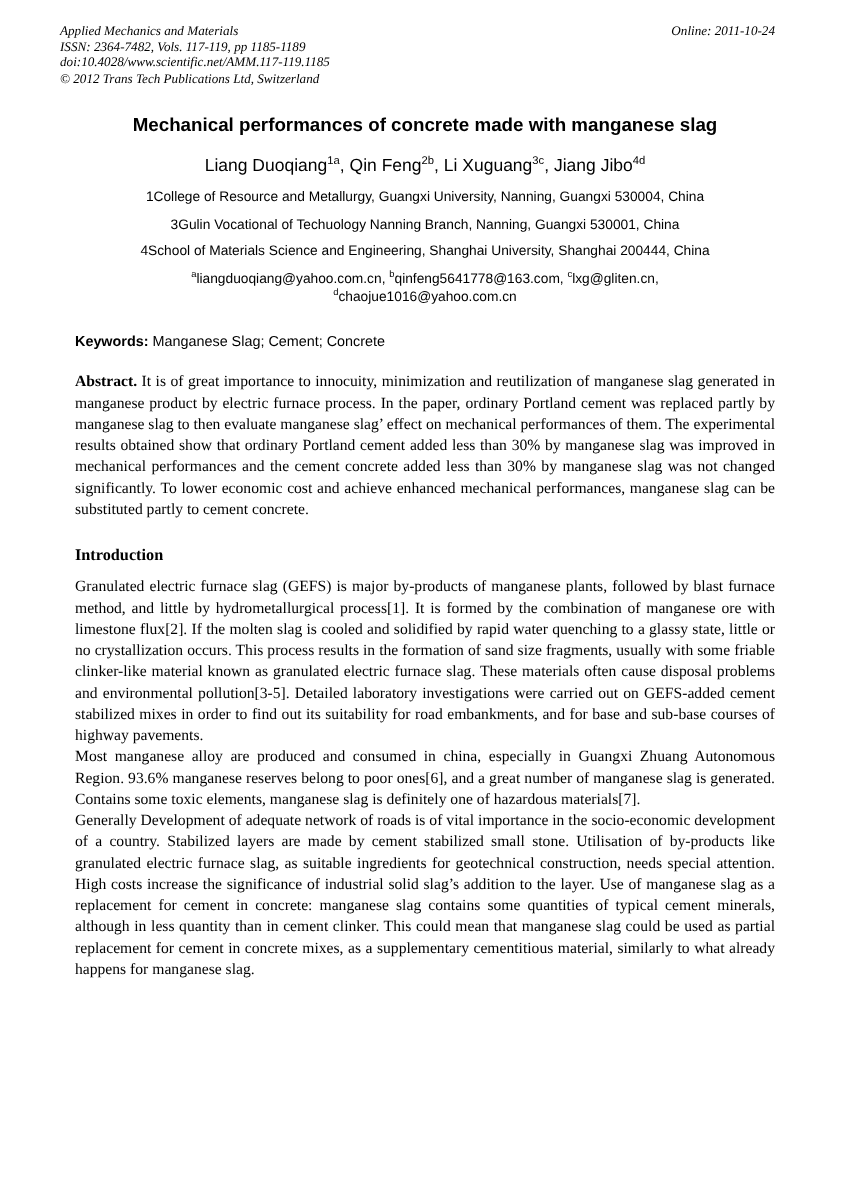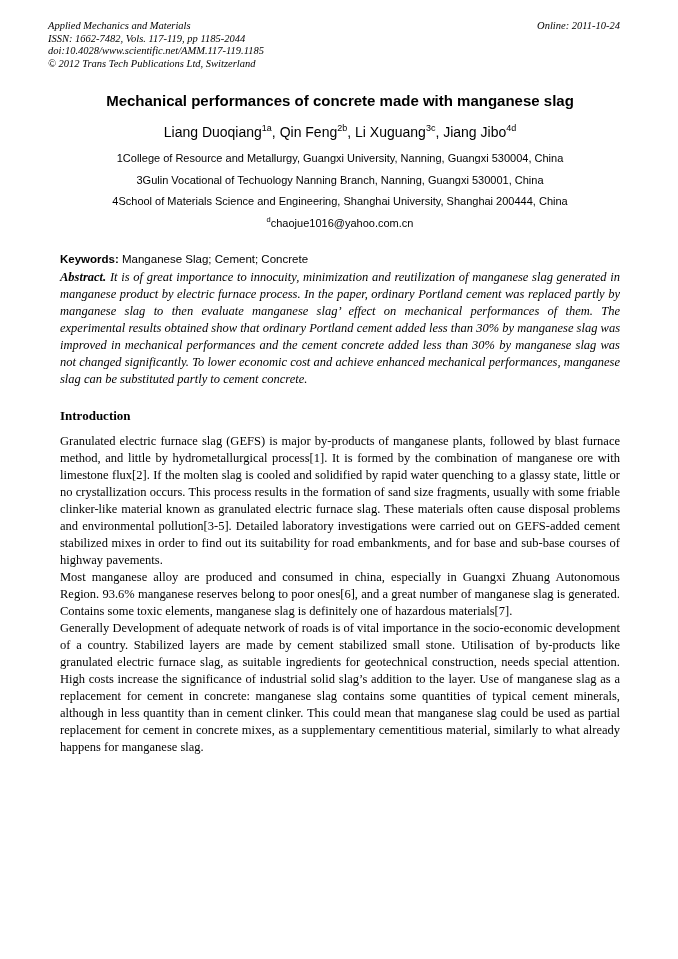--- a/index.html
+++ b/index.html
@@ -71,41 +71,41 @@
     line-height: 15px;
   }
   .keywords .kw-label { font-weight: bold; }
   
   .abstract, p.body {
     font-family: "Liberation Serif", serif;
     font-size: 12.5px;
     line-height: 17px;
     text-align: justify;
   }
-  .abstract { margin-top: 2px; font-style: italic; }
+  .abstract { margin-top: 15px; }
   .abstract .abs-label { font-weight: bold; }
   h2.section-heading {
     font-family: Liberation Serif, serif;
     font-weight: bold;
     font-size: 13px;
     line-height: 16px;
     margin-top: 20px;
     margin-bottom: 9px;
   }
   p.body { margin: 0; }
 </style>
 </head>
 <body>
 
 <div class="page">
 
   <div class="pub-header">
     <div class="pub-left">
       <div>Applied Mechanics and Materials</div>
-      <div>ISSN: 1662-7482, Vols. 117-119, pp 1185-2044</div>
+      <div>ISSN: 2364-7482, Vols. 117-119, pp 1185-1189</div>
       <div>doi:10.4028/www.scientific.net/AMM.117-119.1185</div>
       <div>© 2012 Trans Tech Publications Ltd, Switzerland</div>
     </div>
     <div class="pub-right">Online: 2011-10-24</div>
   </div>
 
   <h1 class="paper-title">Mechanical performances of concrete made with manganese slag</h1>
 
   <div class="authors">
     <span><span>Liang Duoqiang</span><sup>1a</sup><span>,</span></span>
@@ -114,20 +114,25 @@
     <span><span>Jiang Jibo</span><sup>4d</sup><span></span></span>
   </div>
 
   <div class="affiliations">
     <div class="affil">1College of Resource and Metallurgy, Guangxi University, Nanning, Guangxi 530004, China</div>
     <div class="affil">3Gulin Vocational of Techuology Nanning Branch, Nanning, Guangxi 530001, China</div>
     <div class="affil">4School of Materials Science and Engineering, Shanghai University, Shanghai 200444, China</div>
   </div>
 
   <div class="emails">
+    <div>
+      <span><sup>a</sup><span>liangduoqiang@yahoo.com.cn,</span></span>
+      <span><sup>b</sup><span>qinfeng5641778@163.com,</span></span>
+      <span><sup>c</sup><span>lxg@gliten.cn,</span></span>
+    </div>
     <div>
       <span><sup>d</sup><span>chaojue1016@yahoo.com.cn</span></span>
     </div>
   </div>
 
   <div class="keywords">
     <span class="kw-label">Keywords:</span>
     <span>Manganese Slag; Cement; Concrete</span>
   </div>
 

